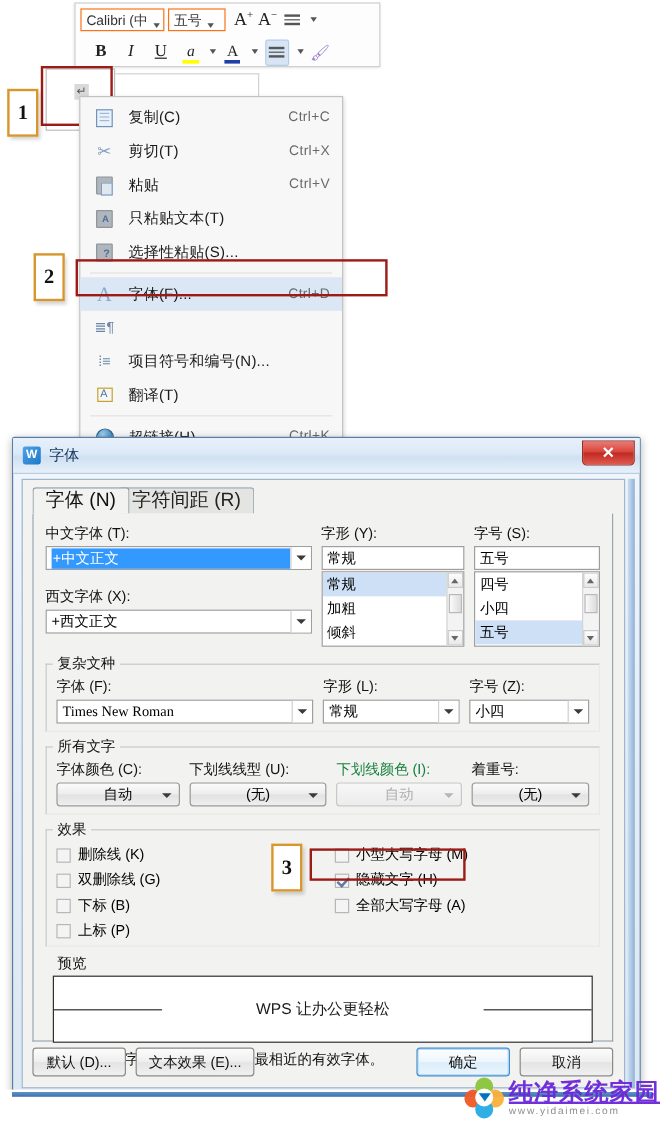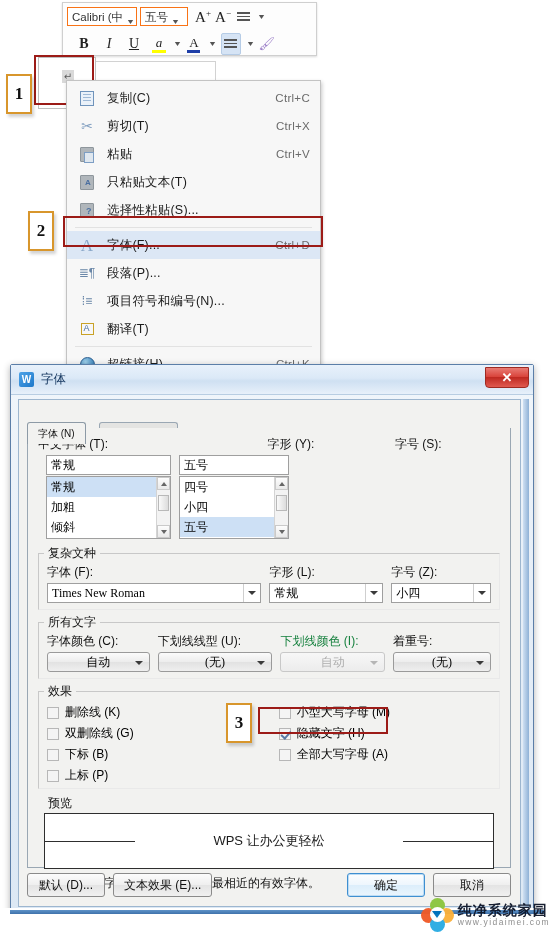--- a/index.html
+++ b/index.html
@@ -51,21 +51,21 @@
     position:absolute;left:60px;top:4px;width:120px;height:50px;
     border:1px solid #d2d2d2;border-left:none;background:#fff;box-sizing:border-box;
   }
   .para-mark{
     position:absolute;left:23px;top:12px;width:12px;height:13px;background:#d9d9d9;
     color:#5a5a5a;font-size:10px;text-align:center;line-height:13px;
   }
 
   
   .ctx-menu{
-    position:absolute;left:66px;top:80px;width:255px;
+    position:absolute;left:66px;top:80px;width:220px;
     background:#f7f7f7;border:1px solid #c3c3c3;box-sizing:border-box;
     box-shadow:1px 2px 4px rgba(0,0,0,.22);
     padding:3px 0 3px 0;
   }
   .ctx-item{
     display:flex;align-items:center;height:28px;padding:0 10px 0 8px;
     font-size:12.5px;color:#1b1b1b;box-sizing:border-box;position:relative;
   }
   .ctx-item.highlight{background:#dce7f5;}
   .ctx-ico{
@@ -138,22 +138,22 @@
     background:#f2f2f0;border:1px solid #9db6cf;box-sizing:border-box;
   }
   .dlg-right-edge{
     position:absolute;right:4px;top:34px;bottom:6px;width:6px;
     background:linear-gradient(to right,#cfe0f2,#8fb1d6);
   }
 
   
   .tabs{position:relative;height:22px;margin:6px 0 0 8px;}
   .tab{
-    position:absolute;top:16px;height:22px;padding:0 10px;box-sizing:border-box;
-    display:flex;align-items:center;font-size:10px;color:#111;
+    position:absolute;top:0;height:22px;padding:0 10px;box-sizing:border-box;
+    display:flex;align-items:flex-start;font-size:16px;color:#111;
     border:1px solid #9aa7b3;border-bottom:none;border-radius:3px 3px 0 0;
   }
   .tab.active{background:#f2f2f0;z-index:2;border-color:#8d9aa6;}
   .tab.inactive{background:#e4e4e2;color:#222;}
   .panel{
     position:absolute;left:8px;right:9px;top:28px;bottom:38px;
     border:1px solid #9aa7b3;border-top:none;background:#f2f2f0;box-sizing:border-box;
     padding:8px 10px 0 10px;
   }
 
@@ -246,22 +246,22 @@
   .wm-logo{position:relative;width:34px;height:34px;}
   .wm-logo span{position:absolute;width:15px;height:15px;border-radius:50%;}
   .wm-c1{left:0;top:10px;background:#f05a28;}
   .wm-c2{left:9px;top:0;background:#8cc63f;}
   .wm-c3{left:18px;top:10px;background:#fbb03b;}
   .wm-c4{left:9px;top:19px;background:#29abe2;}
   .wm-center{position:absolute;left:9px;top:9px;width:16px;height:16px;border-radius:50%;
     background:#fff;display:flex;align-items:center;justify-content:center;}
   .wm-arrow{width:0;height:0;border-left:5px solid transparent;border-right:5px solid transparent;border-top:7px solid #0071bc;}
   .wm-text{margin-left:3px;line-height:1.05;}
-  .wm-cn{font-size:14px;font-weight:bold;color:#0f172a;letter-spacing:1px;
-    font-family:"DejaVu Sans",sans-serif;}
+  .wm-cn{font-size:20px;font-weight:bold;color:#6d28d9;letter-spacing:1px;
+    font-family:"DejaVu Sans",sans-serif;text-decoration:underline;}
   .wm-url{font-size:8.5px;color:#8a8a8a;letter-spacing:1.4px;}
 
   
   .bottom-strip{position:absolute;left:0;right:0;bottom:0;height:26px;background:#fff;}
   .bottom-strip .bar{position:absolute;left:10px;right:10px;top:2px;height:4px;
     background:linear-gradient(to bottom,#5f93c8,#3f72ab);}
 </style>
 </head>
 <body>
 
@@ -391,21 +391,20 @@
         <span class="ico-A">A</span>
       </span>
     <span class="ctx-label">字体(F)...</span>
     <span class="ctx-acc">Ctrl+D</span>
   </div>
 
   <div class="ctx-item">
     <span class="ctx-ico">
         <span class="ico-para">≣¶</span>
       </span>
-    <span class="ctx-label">段落(P)...</span>
     <span class="ctx-acc"></span>
   </div>
 
   <div class="ctx-item">
     <span class="ctx-ico">
         <span class="ico-bullet">⁞≡</span>
       </span>
     <span class="ctx-label">项目符号和编号(N)...</span>
     <span class="ctx-acc"></span>
   </div>
@@ -464,20 +463,35 @@
         <div style="width:125px;margin-left:8px;">
           <span class="lbl">字形 (Y):</span>
         </div>
         <div style="width:110px;margin-left:8px;">
           <span class="lbl">字号 (S):</span>
         </div>
       </div>
 
       <div style="display:flex;">
 
+        <div style="width:232px;">
+          <div class="combo">
+            <span class="val selected">+中文正文</span>
+            <span class="drop">
+                <i class="caret"></i>
+              </span>
+          </div>
+          <span class="lbl" style="margin-top:14px;">西文字体 (X):</span>
+          <div class="combo">
+            <span class="val">+西文正文</span>
+            <span class="drop">
+                <i class="caret"></i>
+              </span>
+          </div>
+        </div>
 
         <div style="width:125px;margin-left:8px;">
           <div class="combo" style="padding-right:0;">
             <span class="val">常规</span>
           </div>
           <div class="listbox" style="margin-top:1px;">
             <div class="lopt sel">常规</div>
             <div class="lopt">加粗</div>
             <div class="lopt">倾斜</div>
             <div class="lb-scroll">
@@ -560,21 +574,21 @@
             <div style="width:123px;margin-left:8px;">
               <span class="lbl">下划线线型 (U):</span>
             </div>
             <div style="width:112px;margin-left:8px;">
               <span class="lbl dim">下划线颜色 (I):</span>
             </div>
             <div style="width:105px;margin-left:8px;">
               <span class="lbl">着重号:</span>
             </div>
           </div>
-          <div style="display:flex;font-family:Liberation Serif, serif;">
+          <div style="display:flex;">
             <div class="btncombo" style="width:110px;">
               <span>自动</span>
               <i class="caret drop2"></i>
             </div>
             <div class="btncombo" style="width:123px;margin-left:8px;">
               <span>(无)</span>
               <i class="caret drop2"></i>
             </div>
             <div class="btncombo dis" style="width:112px;margin-left:8px;">
               <span>自动</span>

